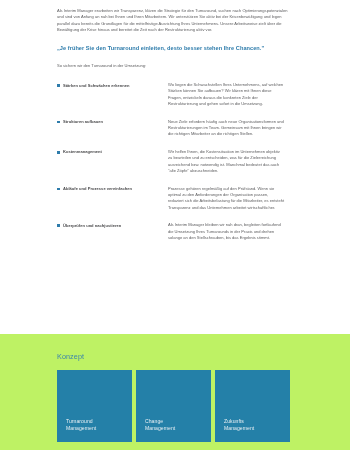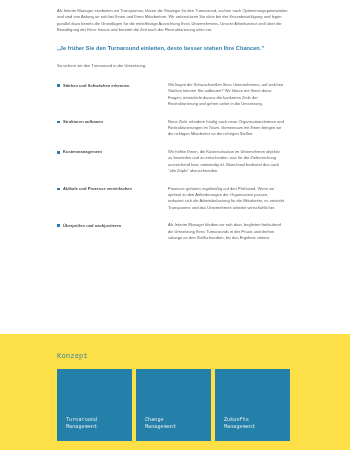--- a/index.html
+++ b/index.html
@@ -88,24 +88,23 @@
     padding-right: 5px;
   }
 
   
   .konzept-section {
     position: absolute;
     left: 0;
     top: 334px;
     width: 350px;
     height: 116px;
-    background: #fde047;
+    background: #bef264;
     box-sizing: border-box;
     padding: 18px 0 0 57px;
-    font-family: Liberation Mono, monospace;
   }
   .konzept-title {
     font-size: 7.2px;
     color: #3a84ad;
     margin: 0 0 9px 0;
     letter-spacing: 0.1px;
   }
   .tile-row {
     display: flex;
     gap: 4px;

